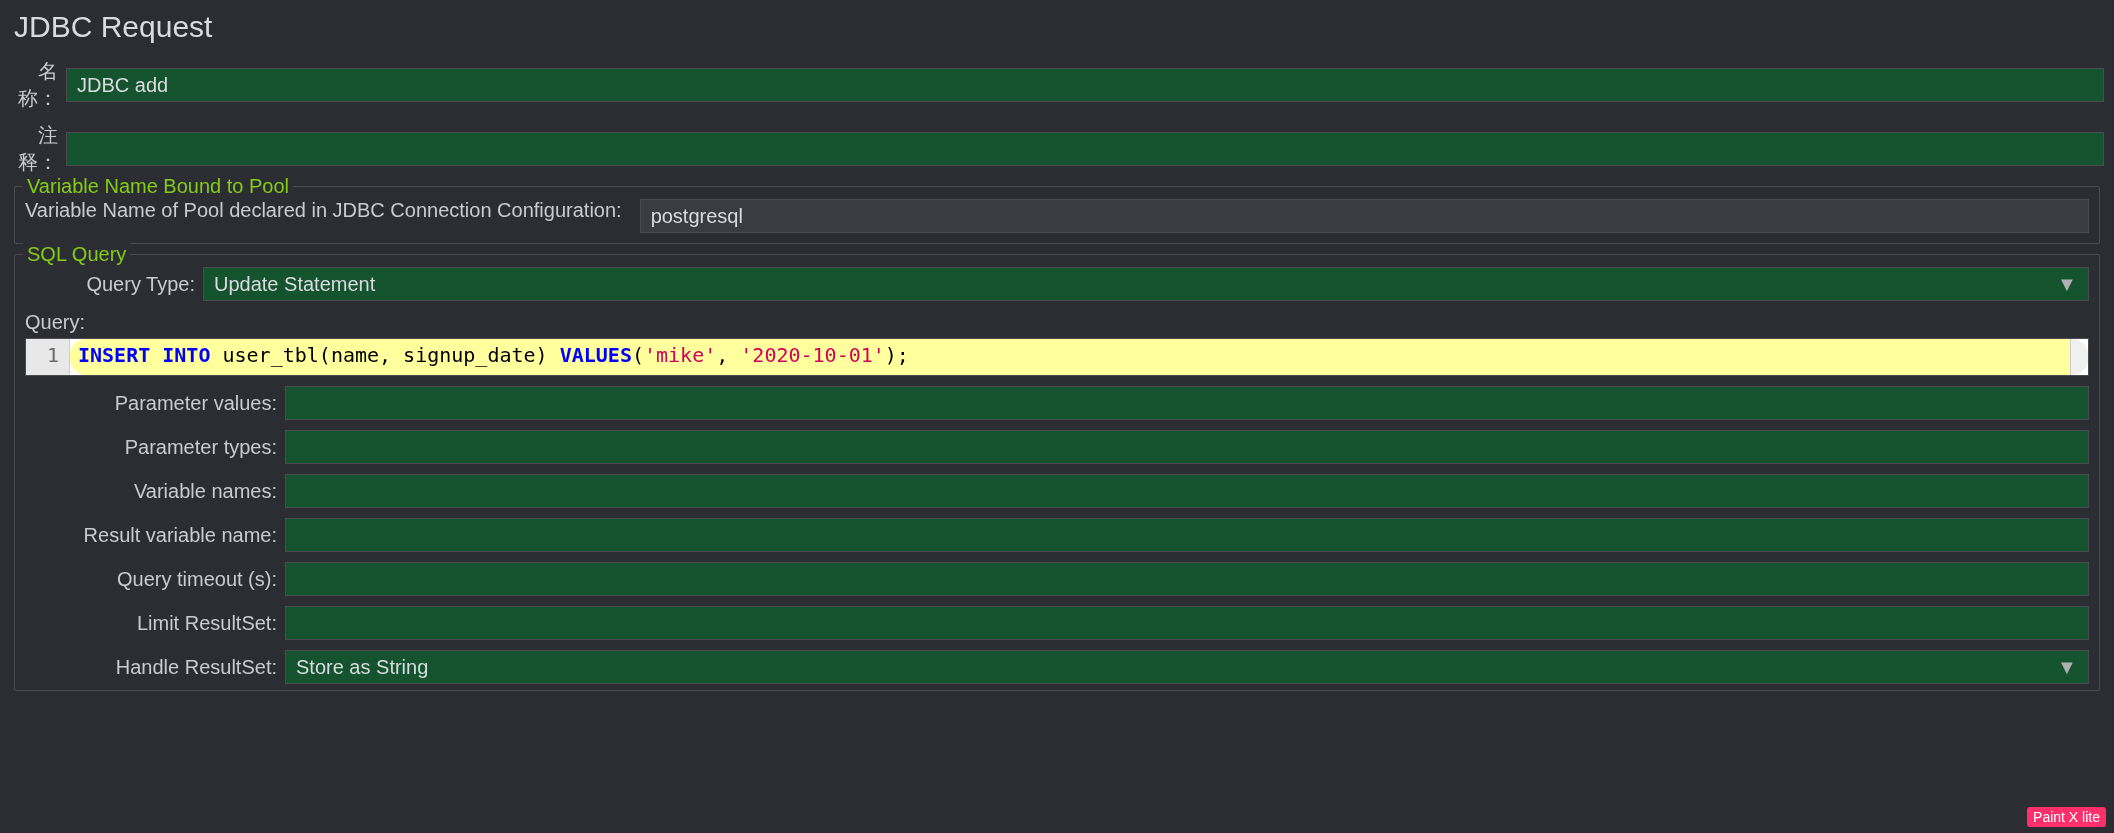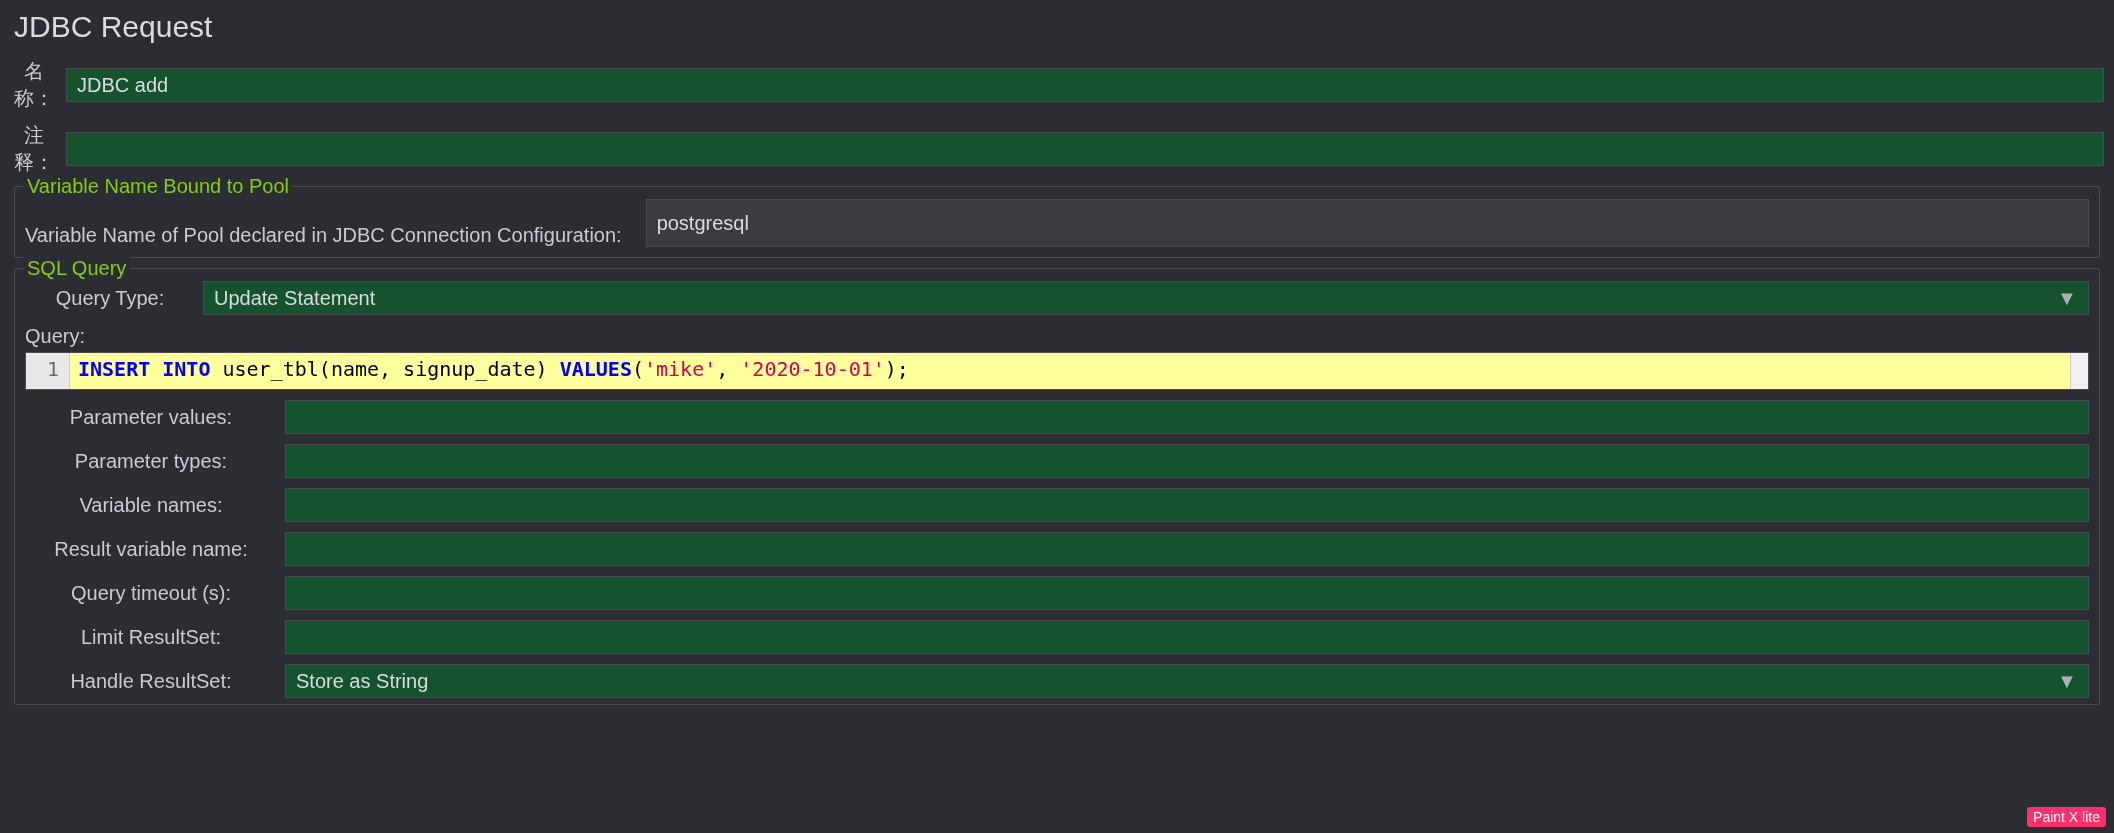--- a/index.html
+++ b/index.html
@@ -21,21 +21,21 @@
     font-weight: 400;
     margin: 4px 0 14px 4px;
   }
   .row {
     display: flex;
     align-items: center;
     margin-bottom: 10px;
   }
   .row .label {
     flex: 0 0 auto;
-    text-align: center;
+    text-align: right;
     padding-right: 8px;
     color: #c9cbd0;
     font-size: 20px;
   }
   .row .label.w56 { width: 56px; }
   .row .label.w260 { width: 260px; }
   .row input[type="text"], .row .select {
     flex: 1 1 auto;
     height: 34px;
     background: #14532d;
@@ -56,31 +56,31 @@
     position: absolute;
     top: -12px;
     left: 8px;
     background: #2b2d33;
     padding: 0 4px;
     color: #84cc16;
     font-size: 20px;
   }
   .vn-row {
     display: flex;
-    align-items: flex-end;
-    gap: 24px;
+    align-items: flex-start;
+    gap: 18px;
   }
   .vn-row .vn-label {
     flex: 0 0 auto;
     font-size: 20px;
     color: #c9cbd0;
   }
   .vn-row input {
     flex: 1 1 auto;
-    height: 48px;
+    height: 34px;
     background: #3a3c42;
     border: 1px solid #4a4c52;
     color: #d9dbe0;
     font-size: 20px;
     padding: 2px 10px;
     outline: none;
   }
   .select {
     display: flex;
     align-items: center;
@@ -118,20 +118,21 @@
     border-right: 1px solid #cccccc;
   }
   .code {
     flex: 1 1 auto;
     background: #ffff9e;
     color: #111;
     padding: 4px 8px 0 8px;
     white-space: pre;
     overflow: hidden;
     position: relative;
+    border-radius: 16px;
   }
   .code .scrollbar {
     position: absolute;
     right: 0;
     top: 0;
     bottom: 0;
     width: 18px;
     background: #f0f0f0;
     border-left: 1px solid #cccccc;
   }

